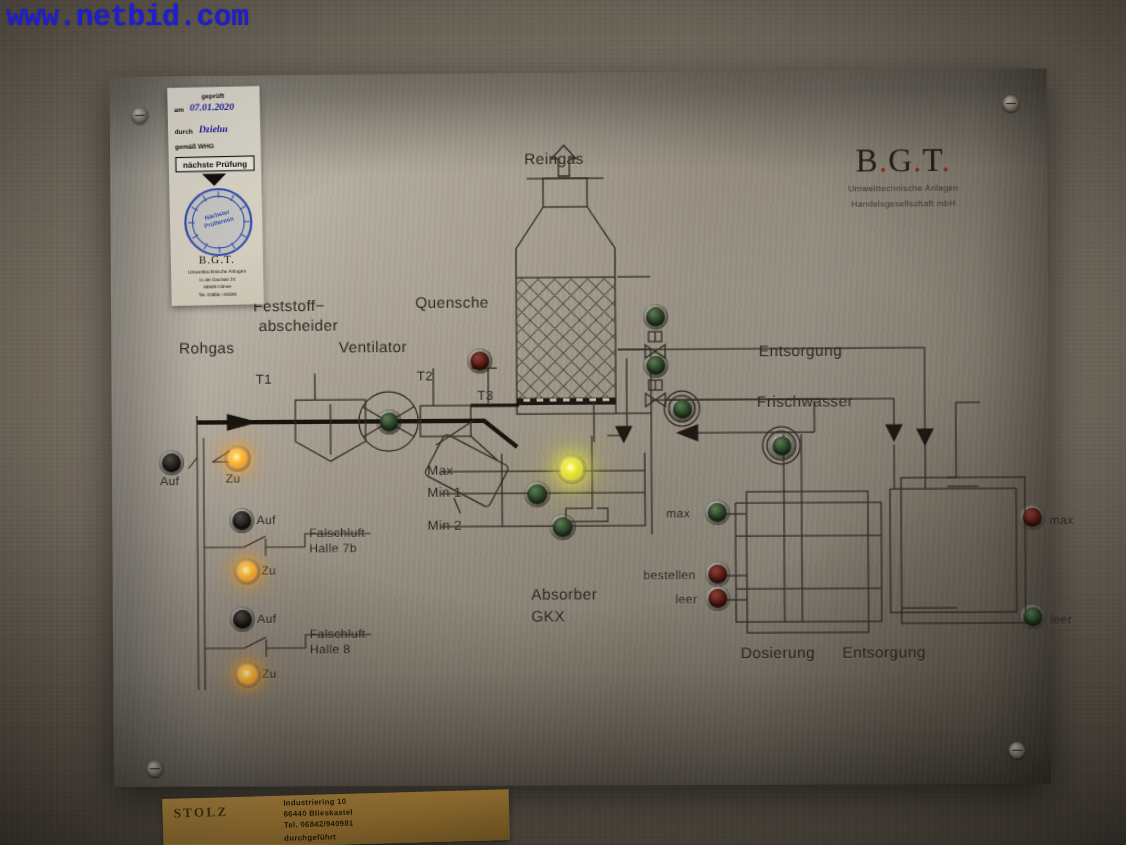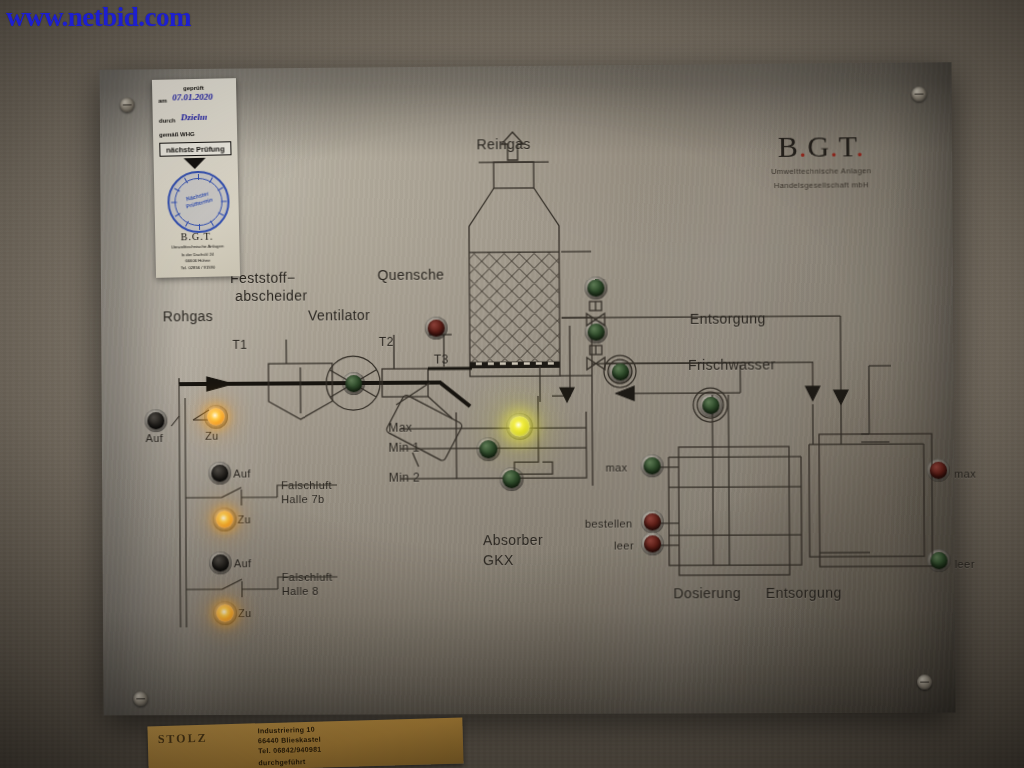--- a/index.html
+++ b/index.html
@@ -15,21 +15,21 @@
   #wall-grain{position:absolute;inset:0;
     background-image:
       repeating-linear-gradient(0deg, rgba(255,255,255,0.012) 0 2px, rgba(0,0,0,0.012) 2px 4px),
       repeating-linear-gradient(90deg, rgba(255,255,255,0.010) 0 3px, rgba(0,0,0,0.010) 3px 6px);
     pointer-events:none;}
   #wall-vignette{position:absolute;inset:0;pointer-events:none;
     background:radial-gradient(95% 80% at 50% 44%, rgba(0,0,0,0) 35%, rgba(0,0,0,0.30) 72%, rgba(0,0,0,0.62) 100%);}
 
   
   #watermark{position:absolute;left:6px;top:2px;font-size:27px;font-weight:bold;
-    color:#1d1fd0;letter-spacing:-0.5px;font-family:Liberation Serif, serif;
+    color:#1d1fd0;letter-spacing:-0.5px;font-family:Liberation Mono, monospace;
     text-shadow:0 0 2px rgba(0,0,0,0.35);}
 
   
   #panel{position:absolute;left:100px;top:66px;width:852px;height:648px;
     transform:perspective(1400px) rotateY(-0.7deg) rotateZ(-0.35deg);
     background:
       linear-gradient(107deg, rgba(255,255,255,0.13) 0%, rgba(255,255,255,0.03) 28%, rgba(0,0,0,0.05) 62%, rgba(0,0,0,0.12) 100%),
       radial-gradient(150% 120% at 20% 18%, #b2ab9c 0%, #a29a8c 26%, #8d8578 52%, #6e6659 78%, #51493f 100%);
     box-shadow:0 10px 34px rgba(0,0,0,0.55), inset 0 0 50px rgba(0,0,0,0.16);
   }

